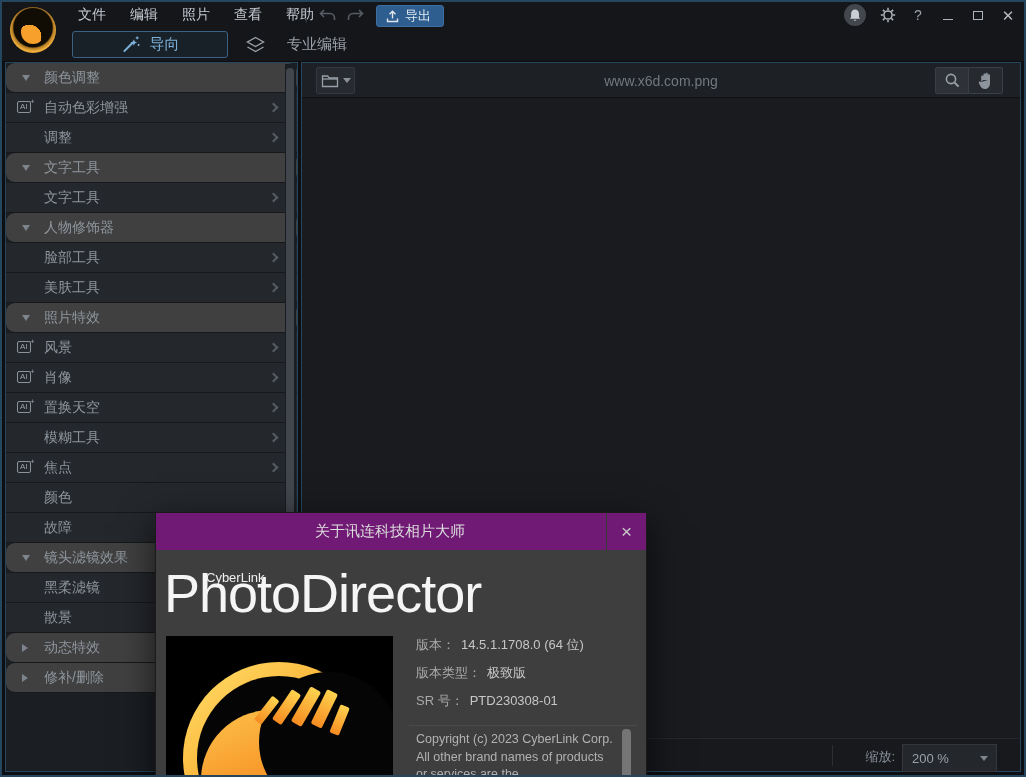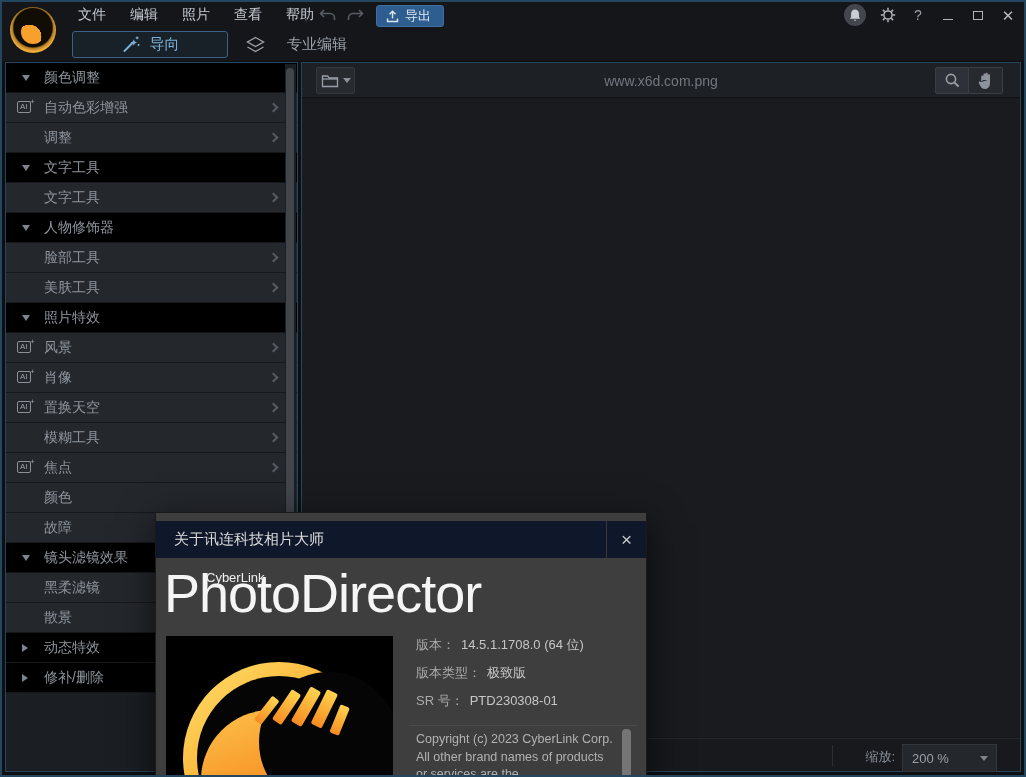--- a/index.html
+++ b/index.html
@@ -36,21 +36,21 @@
                 border:1px solid #3b6285; border-radius:3px; display:flex; align-items:center;
                 justify-content:center; gap:10px; color:#7cb0d8; font-size:15px; background:#182028; }
   .tab-expert { position:absolute; left:243px; top:3px; height:27px; display:flex; align-items:center;
                 gap:21px; color:#9aa1a8; font-size:15px; }
 
   
   .sidebar { position:absolute; left:3px; top:60px; width:293px; bottom:3px;
              background:#1b1e23; border:1px solid #26465e; overflow:hidden; }
   .srow { position:relative; height:30px; display:flex; align-items:center;
           border-bottom:1px solid #16181c; }
-  .srow.header { background:#000000; }
+  .srow.header { background:#404040;border-radius:9px; }
   .srow.item   { background:#24272c; }
   .srow-label { position:absolute; left:38px; font-size:14px; color:#8e959d; white-space:nowrap; }
   .tri { position:absolute; left:16px; width:0; height:0; }
   .tri.down { border-left:4.5px solid transparent; border-right:4.5px solid transparent; border-top:6px solid #7d848c; }
   .tri.right{ border-top:4.5px solid transparent; border-bottom:4.5px solid transparent; border-left:6px solid #7d848c; }
   .ai-badge { position:absolute; left:11px; top:8px; font-size:8px; color:#9aa1a8; border:1px solid #8b929a;
               border-radius:2px; padding:0 2px; line-height:10px; height:12px; }
   .ai-badge::after { content:"+"; position:absolute; right:-5px; top:-5px; font-size:8px; color:#9aa1a8; }
   .chev { position:absolute; right:20px; top:11px; width:7px; height:7px;
           border-top:2px solid #565c63; border-right:2px solid #565c63; transform:rotate(45deg); }
@@ -82,22 +82,22 @@
   .sb-divider { position:absolute; left:530px; top:6px; width:1px; height:21px; background:#2b2f34; }
   .zoom-label { position:absolute; right:125px; top:9px; color:#8b929b; font-size:13px; }
   .zoom-select { position:absolute; right:23px; top:5px; width:95px; height:28px; background:#24272c;
                  border:1px solid #33373c; display:flex; align-items:center; color:#9aa1a8; font-size:13px; }
   .zoom-select .val { padding-left:9px; flex:1; }
   .zoom-select .dd-arrow { margin-right:8px; border-top-color:#7d848c; }
 
   
   .dialog { position:absolute; left:153px; top:510px; width:492px; height:330px; background:#3e3e3e;
             border:1px solid #1a1a1a; box-shadow:0 10px 34px rgba(0,0,0,.65); z-index:20; }
-  .dlg-titlebar { position:absolute; left:0; right:0; top:8px; height:37px; background:#0f172a;
-                  display:flex; align-items:center; }
+  .dlg-titlebar { position:absolute; left:0; right:0; top:0; height:37px; background:#701a75;
+                  display:flex; align-items:center;text-align:center; }
   .dlg-title { padding-left:18px; color:#dcdcdc; font-size:15px; flex:1; }
   .dlg-close { width:40px; height:37px; border-left:1px solid #383838; display:flex; align-items:center;
                justify-content:center; color:#c8c8c8; font-size:19px; }
   .dlg-body { position:absolute; left:0; right:0; top:37px; bottom:0; }
   .brand-large { position:absolute; left:8px; top:12px; font-size:54px; font-weight:300;
                  color:#f5f5f5; letter-spacing:-1px; }
   .brand-small { position:absolute; left:50px; top:20px; font-size:13px; color:#f0f0f0; }
   .dlg-logo { position:absolute; left:10px; top:86px; width:227px; height:250px; background:#000; overflow:hidden; }
   .ring { position:absolute; left:17px; top:26px; width:192px; height:192px; border-radius:50%;
           background:linear-gradient(140deg,#ffe06a 0%,#fbb034 45%,#f1701f 100%); }

